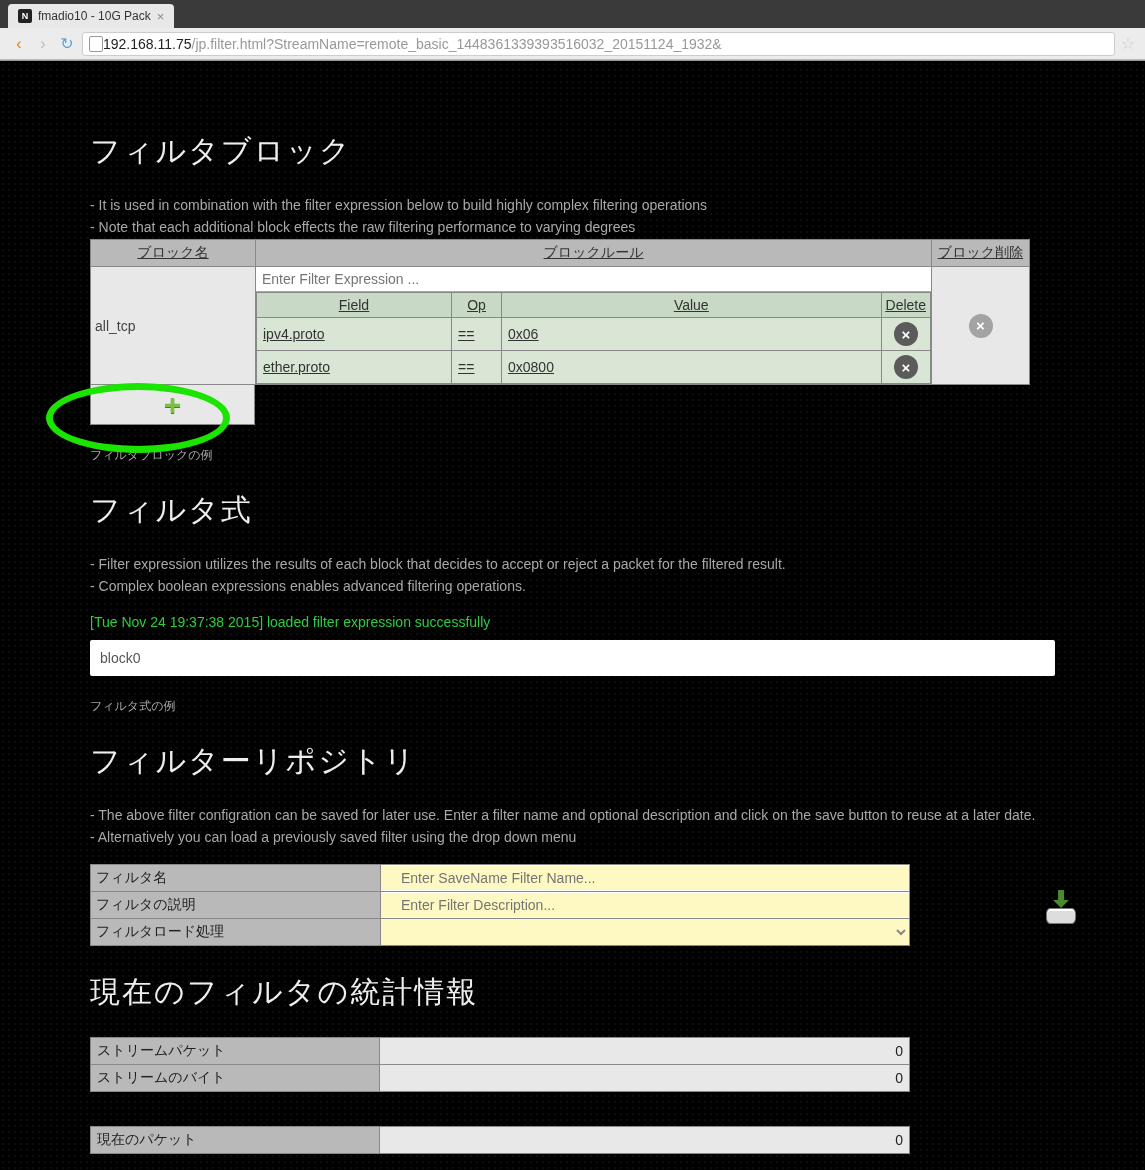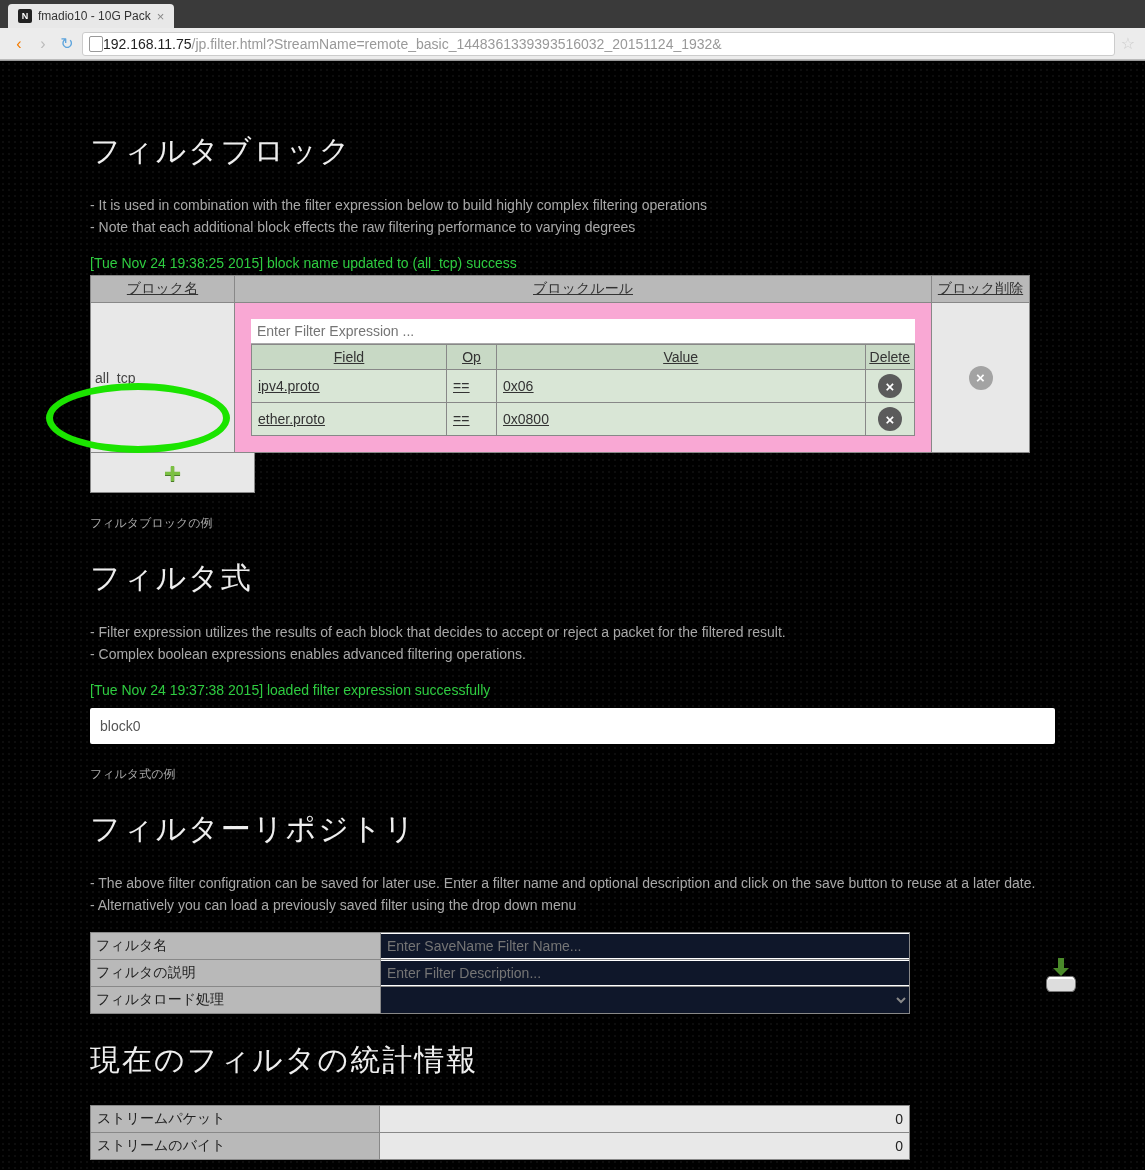--- a/index.html
+++ b/index.html
@@ -99,29 +99,29 @@
   table.blocktable th, table.blocktable td {
     border:1px solid #888;
     font-size:14px;
     text-align:center;
     color:#333;
     text-decoration:underline;
   }
   table.blocktable th { background:#b9b9b9; font-weight:normal; padding:4px; }
   .blockname-cell {
     background:#e8e8e8;
-    width:144px;
+    width:165px;
     vertical-align:middle;
     position:relative;
   }
   .blockname-input {
     width:100%; border:none; background:transparent;
     font-size:14px; color:#444; padding-left:4px;
   }
-  .rule-cell { padding:16px; background:#f9a8d4; vertical-align:top; }
+  .rule-cell { padding:0; background:#f9a8d4; vertical-align:top; }
   .expr-input {
     width:100%; border:none; border-bottom:1px solid #aaa;
     font-size:14px; padding:4px 6px; color:#999;
   }
   table.ruletable { border-collapse:collapse; width:100%; }
   table.ruletable th {
     background:#c8d9c5; border:1px solid #888; font-weight:normal; padding:4px; font-size:14px;
   }
   table.ruletable td {
     background:#d9e6d6; border:1px solid #888; font-size:14px; padding:4px 6px; text-align:left;
@@ -160,21 +160,21 @@
 
   table.kvtable {
     border-collapse:collapse; width:820px; margin-top:16px;
   }
   table.kvtable td {
     border:1px solid #888; font-size:14px; padding:4px 5px; color:#222;
   }
   table.kvtable td.label { background:#b9b9b9; width:290px; }
   table.kvtable td.input { background:#fff; padding:0; }
   .kvtable input, .kvtable select {
-    width:100%; border:none; font-size:14px; padding:4px 6px; color:#888; background:#0f172a;
+    width:100%; border:none; font-size:14px; padding:4px 20px; color:#888; background:#fef9c3;
   }
   .save-icon-wrap { position:absolute; right:66px; margin-top:-56px; }
   .save-icon { width:36px; height:34px; position:relative; }
   .disk { width:30px; height:16px; background:#ddd; border:1px solid #777; border-radius:4px/6px; position:absolute; bottom:0; left:3px; box-shadow: inset 0 2px 0 #fff, 0 2px 2px rgba(0,0,0,0.4);}
   .arrow-dn { position:absolute; left:12px; top:0; width:12px; height:18px; }
   .arrow-dn .shaft { width:6px; height:10px; background:#4a8a2a; margin:0 auto; }
   .arrow-dn .head { width:0; height:0; border-left:8px solid transparent; border-right:8px solid transparent; border-top:8px solid #4a8a2a; margin-left:-2px;}
 
   table.stattable {
     border-collapse:collapse; width:820px; margin-top:18px;border-radius:20px;
@@ -211,21 +211,20 @@
 </div>
 
 <div class="page">
 
   <div class="highlight-ellipse"></div>
 
   
   <h1>フィルタブロック</h1>
   <p class="desc">- It is used in combination with the filter expression below to build highly complex filtering operations</p>
   <p class="desc">- Note that each additional block effects the raw filtering performance to varying degrees</p>
-  <div class="status-line">[Tue Nov 24 19:38:25 2015] block name updated to (all_tcp) success</div>
 
   <table class="blocktable">
     <tbody>
         <tr>
       <th>ブロック名</th>
       <th>ブロックルール</th>
       <th style="width:98px">ブロック削除</th>
     </tr>
     <tr>
       <td class="blockname-cell">

